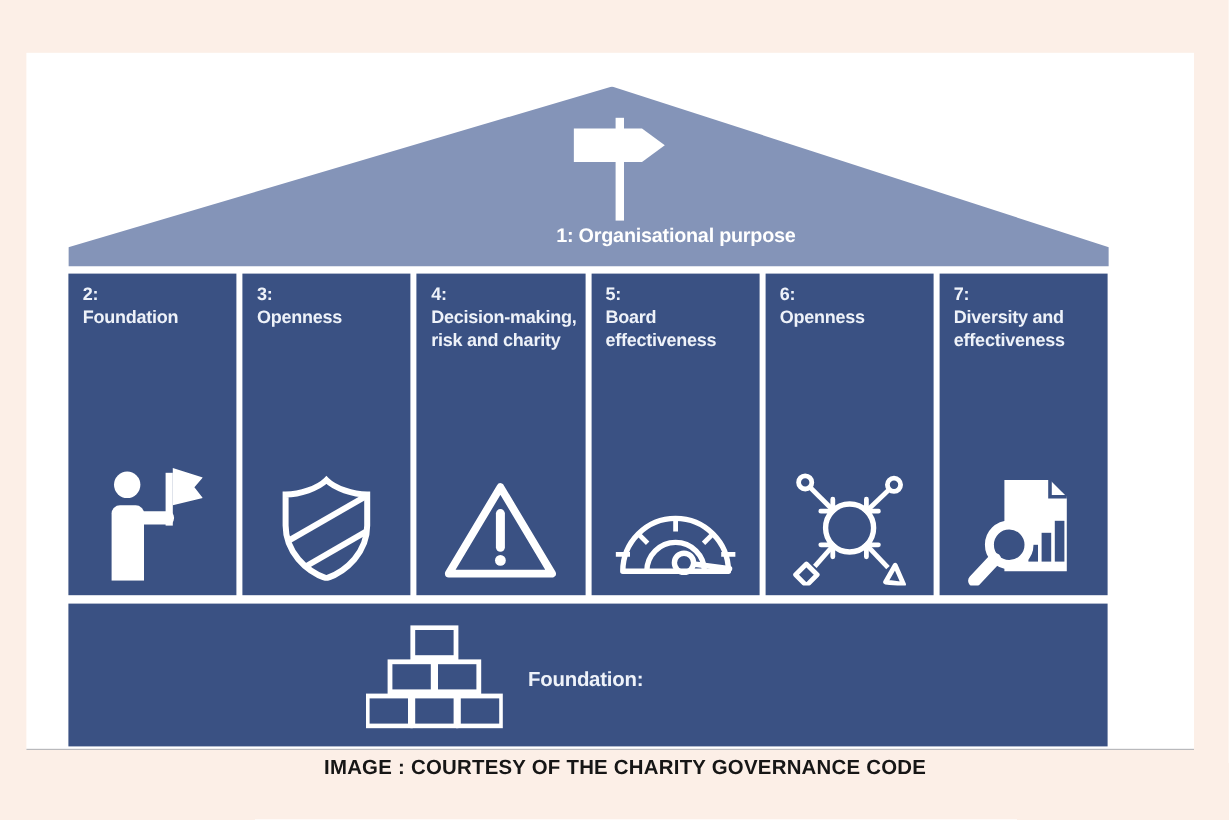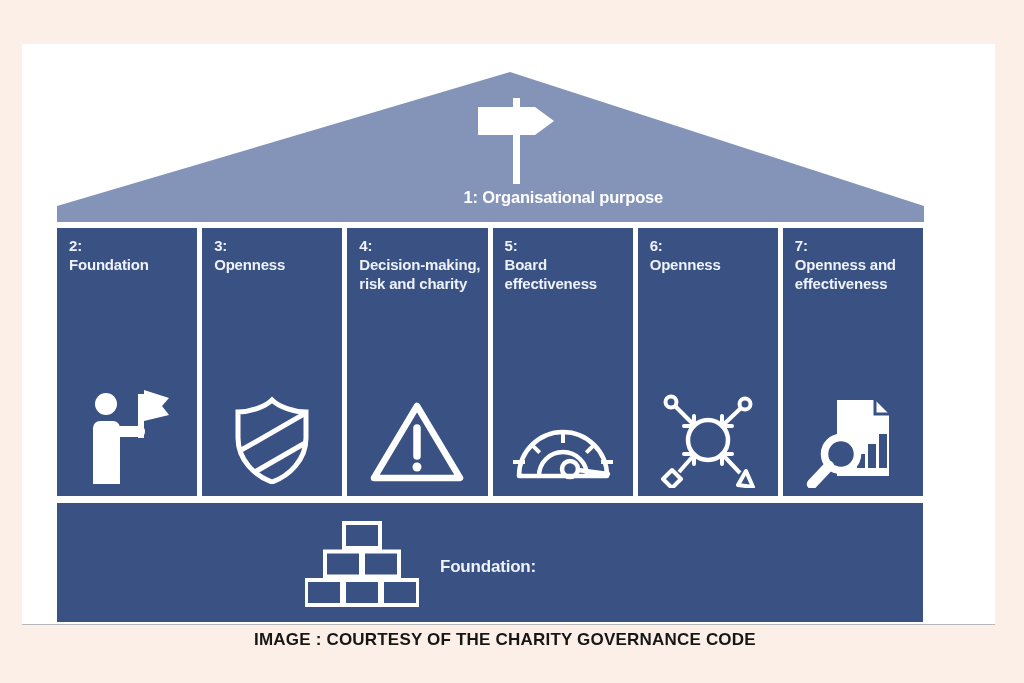--- a/index.html
+++ b/index.html
@@ -23,21 +23,21 @@
   .pillar{flex:1 1 0;background:var(--pillar);position:relative;}
   .plabel{padding:8px 6px 0 12px;color:var(--lighttext);font-size:15px;font-weight:bold;
     line-height:19px;letter-spacing:-0.2px;}
   .plabel span{display:block;}
   .icon-box{position:absolute;left:0;right:0;bottom:12px;display:flex;align-items:flex-end;justify-content:center;}
   .foundation{position:absolute;left:57px;top:503px;width:866px;height:119px;background:var(--pillar);text-align:right;}
   .bricks{position:absolute;left:248px;top:18px;width:114px;height:86px;}
   .ftext{position:absolute;left:383px;top:52px;color:var(--lighttext);font-size:17px;
     font-weight:bold;line-height:24px;letter-spacing:-0.2px;}
   .ftext span{display:block;}
-  .caption{position:absolute;left:254px;top:630px;color:var(--captiontext);
+  .caption{position:absolute;left:270px;top:630px;color:var(--captiontext);
     font-size:17px;font-weight:bold;letter-spacing:0.2px;}
   
   .st{stroke:#ffffff;fill:none;}
   .fw{fill:#ffffff;}
   .fp{fill:var(--pillar);}
   .sp{stroke:var(--pillar);fill:none;}
 </style>
 </head>
 <body>
 
@@ -151,21 +151,21 @@
           <polygon class="st" stroke-width="4" stroke-linejoin="round" points="78,93 93,95 86,79"></polygon>
           <line class="st" stroke-width="4" x1="80" y1="81" x2="62" y2="62"></line>
           <path class="st" stroke-width="4" stroke-linecap="round" d="M62,62 L72,62 M62,62 L62,72"></path>
         </svg>
       </div>
     </div>
 
     <div class="pillar">
       <div class="plabel">
         <span>7:</span>
-        <span>Openness and</span>
+        <span>Diversity and</span>
         <span>effectiveness</span>
       </div>
       <div class="icon-box" style="bottom:8px;">
         <svg width="96" height="94" viewBox="0 0 96 94">
           <polygon class="fw" points="32,6 70,6 84,20 84,82 32,82"></polygon>
           <polyline class="sp" stroke-width="3" points="70,6 70,20 84,20"></polyline>
           <rect class="fp" x="52" y="60" width="8" height="14"></rect>
           <rect class="fp" x="63" y="50" width="8" height="24"></rect>
           <rect class="fp" x="74" y="40" width="8" height="34"></rect>
           <circle cx="36" cy="60" r="16.5" style="fill:var(--pillar);stroke:#ffffff;stroke-width:7.5;"></circle>

